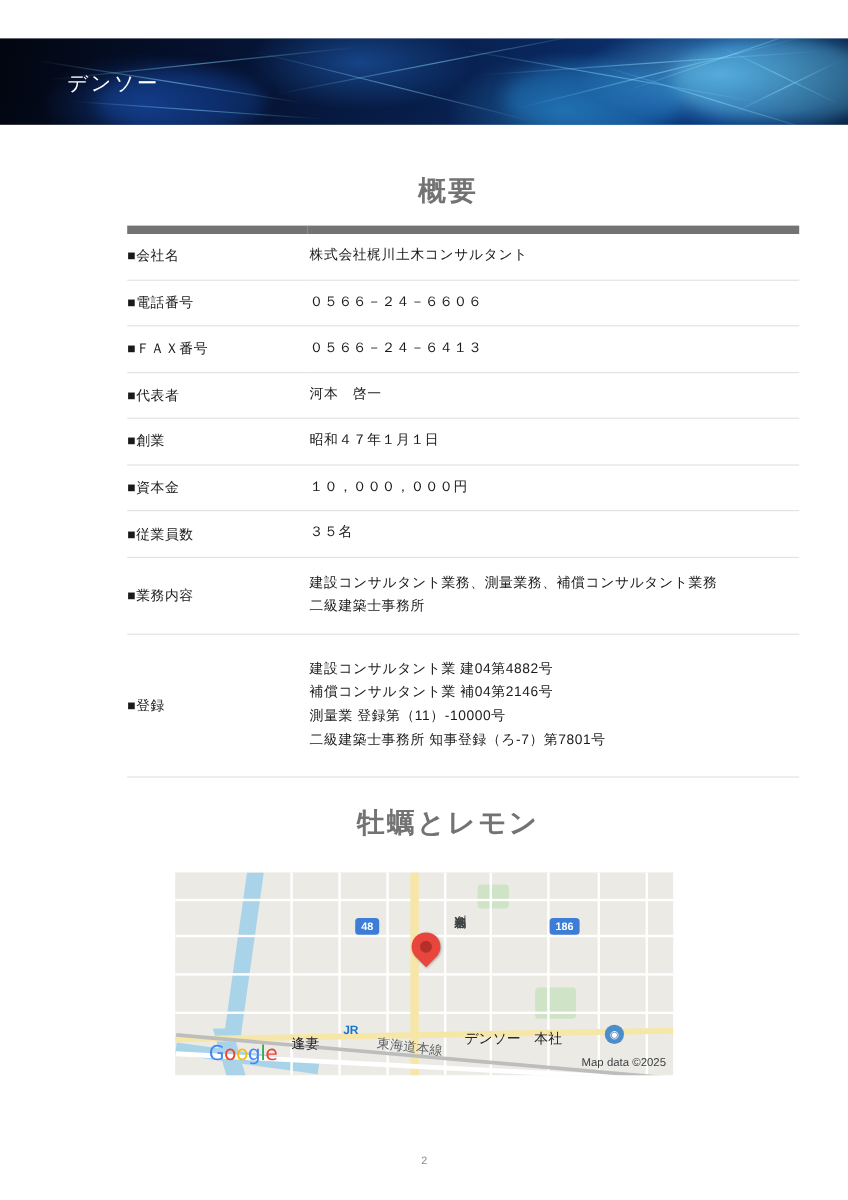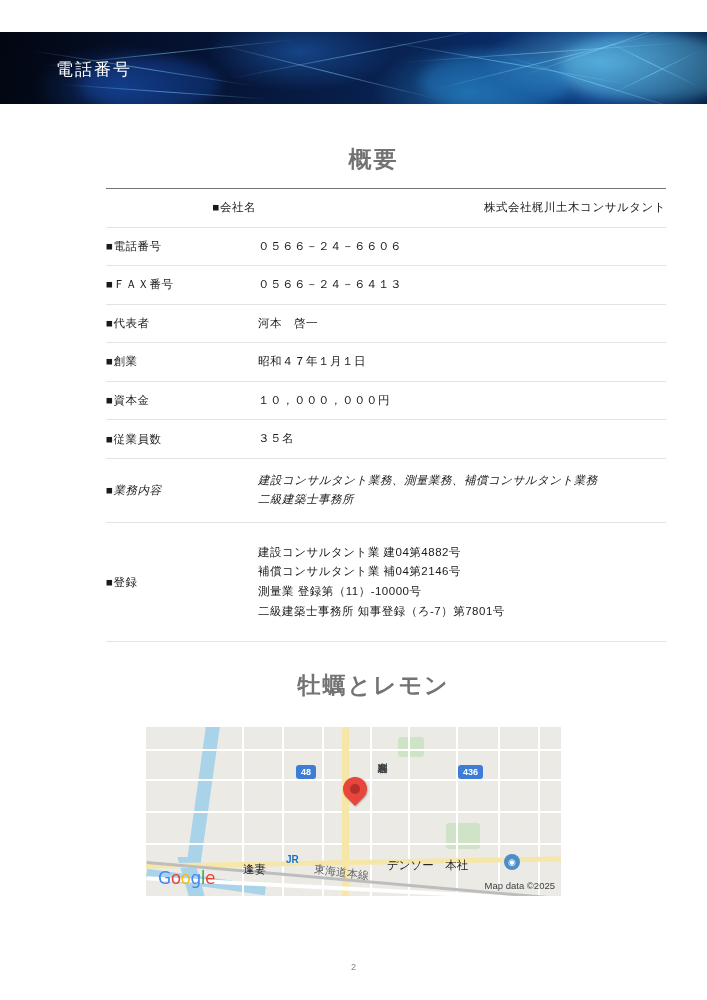--- a/index.html
+++ b/index.html
@@ -82,42 +82,40 @@
     top: 188px;
     width: 560px;
     border-collapse: collapse;
     font-size: 11.5px;
     color: #1a1a1a;
   }
   .info-table tr {
     border-bottom: 1px solid #e3e3e3;
   }
   .info-table tr:first-child {
-    border-top: 1px solid #737373;
-    text-align: right;
+    border-top: 7px solid #737373;
   }
   .info-table td {
     padding: 9px 0 9px 0;
     vertical-align: middle;
   }
   .info-table td.label {
     width: 150px;
     letter-spacing: 0.5px;
   }
   .info-table td.value {
     padding-left: 2px;
     letter-spacing: 0.5px;
   }
   .value-line {
     line-height: 1.7;
   }
   .tall td {
     padding-top: 12px;
     padding-bottom: 12px;
-    font-style: italic;
   }
   .taller td {
     padding-top: 20px;
     padding-bottom: 20px;
   }
 
   
   .map {
     position: absolute;
     left: 146px;
@@ -194,21 +192,21 @@
     position: absolute;
     left: 7px;
     top: 7px;
     width: 10px;
     height: 10px;
     background: #b5302a;
     border-radius: 50%;
   }
   .google-logo {
     position: absolute;
-    left: 12px;
+    left: 28px;
     bottom: 8px;
     font-size: 17px;
     font-family: "DejaVu Sans", sans-serif;
     color: #5f6368;
     letter-spacing: -0.5px;
   }
   .google-logo .g1 { color: #4285F4; }
   .google-logo .o1 { color: #EA4335; }
   .google-logo .o2 { color: #FBBC05; }
   .google-logo .g2 { color: #4285F4; }
@@ -246,21 +244,21 @@
   <div class="streak" style="left:210px; top:10px; width:240px; transform:rotate(14deg);"></div>
   <div class="streak" style="left:230px; top:46px; width:270px; transform:rotate(-11deg);"></div>
   <div class="streak" style="left:380px; top:8px; width:260px; transform:rotate(10deg);"></div>
   <div class="streak" style="left:400px; top:30px; width:290px; transform:rotate(-4deg);"></div>
   <div class="streak" style="left:430px; top:58px; width:250px; transform:rotate(-14deg);"></div>
   <div class="streak" style="left:500px; top:22px; width:200px; transform:rotate(17deg);"></div>
   <div class="streak" style="left:520px; top:44px; width:180px; transform:rotate(-19deg);"></div>
   <div class="streak" style="left:600px; top:6px; width:110px; transform:rotate(26deg);"></div>
   <div class="streak" style="left:610px; top:62px; width:100px; transform:rotate(-26deg);"></div>
 
-  <div class="banner-title">電話番号</div>
+  <div class="banner-title">デンソー</div>
 </div>
 
 <div id="overview-title" class="section-title">概要</div>
 
 <table class="info-table">
   <tbody>
     <tr>
       <td class="label">■会社名</td>
       <td class="value">
         <div class="value-line">株式会社梶川土木コンサルタント</div>
@@ -350,21 +348,21 @@
   <div class="road" style="left:352px; top:0px; width:2px; height:240px;"></div>
   <div class="road" style="left:392px; top:0px; width:2px; height:240px;"></div>
 
   <div class="road-main" style="left:196px; top:0px; width:7px; height:240px;"></div>
   <div class="road-main" style="left:0px; top:133px; width:415px; height:5px; transform:rotate(-1deg);"></div>
   <div class="road" style="left:0px; top:160px; width:415px; height:4px; transform:rotate(3deg);"></div>
 
   <div class="rail" style="left:0px; top:152px; width:415px; height:3px; transform:rotate(5deg);"></div>
 
   <div class="shield" style="left:150px; top:38px;">48</div>
-  <div class="shield" style="left:312px; top:38px;">436</div>
+  <div class="shield" style="left:312px; top:38px;">186</div>
 
   <div class="map-label" style="left:229px; top:28px; writing-mode:vertical-rl;">刈谷遍来鵜</div>
   <div class="map-label big" style="left:97px; top:125px;margin-top:10px;">逢妻</div>
   <div class="map-label" style="left:140px; top:127px; color:#1a73c8; font-weight:bold;">JR</div>
   <div class="map-label" style="left:168px; top:138px; transform:rotate(7deg); font-size:11px; color:#5f6368;">東海道本線</div>
   <div class="map-label big" style="left:241px; top:131px;">デンソー　本社</div>
   <div class="poi-dot" style="left:358px; top:127px; background:#4b8ec9;">◉</div>
   <div class="map-label" style="left:233px; top:182px; font-size:11px;margin-top:24px;">牡蠣とレモン 刈谷店</div>
   <div class="poi-dot" style="left:390px; top:178px; background:#ec7f28;">🍴</div>
 

